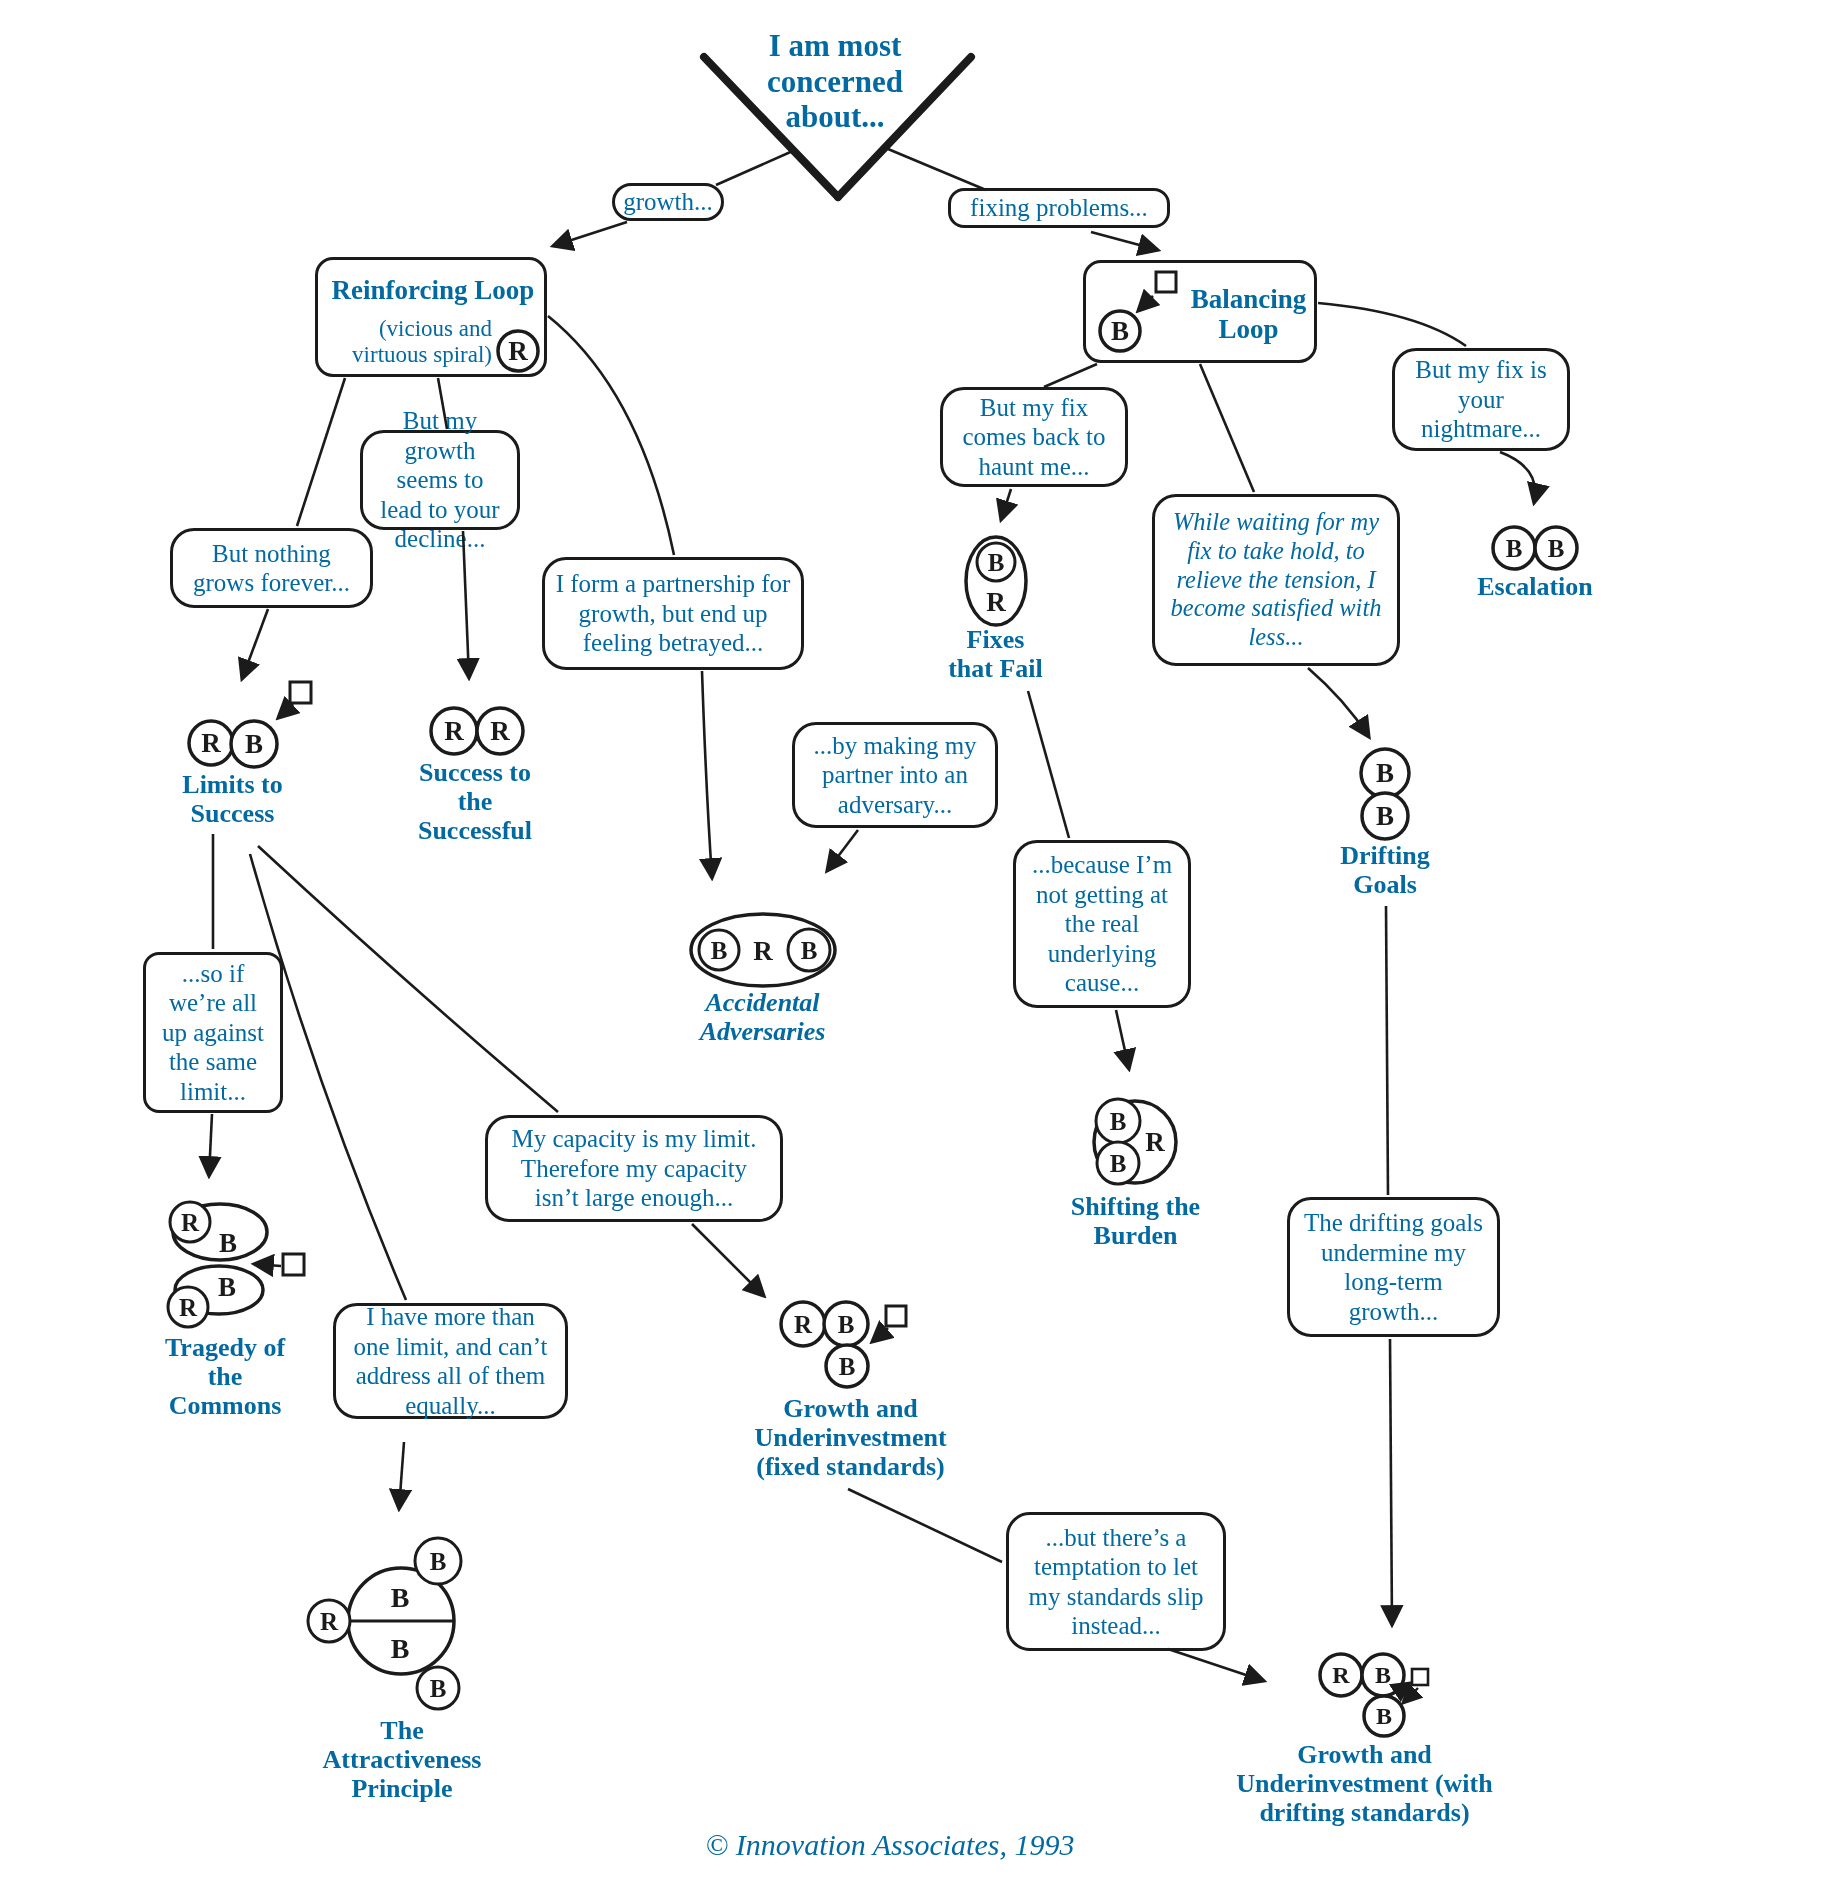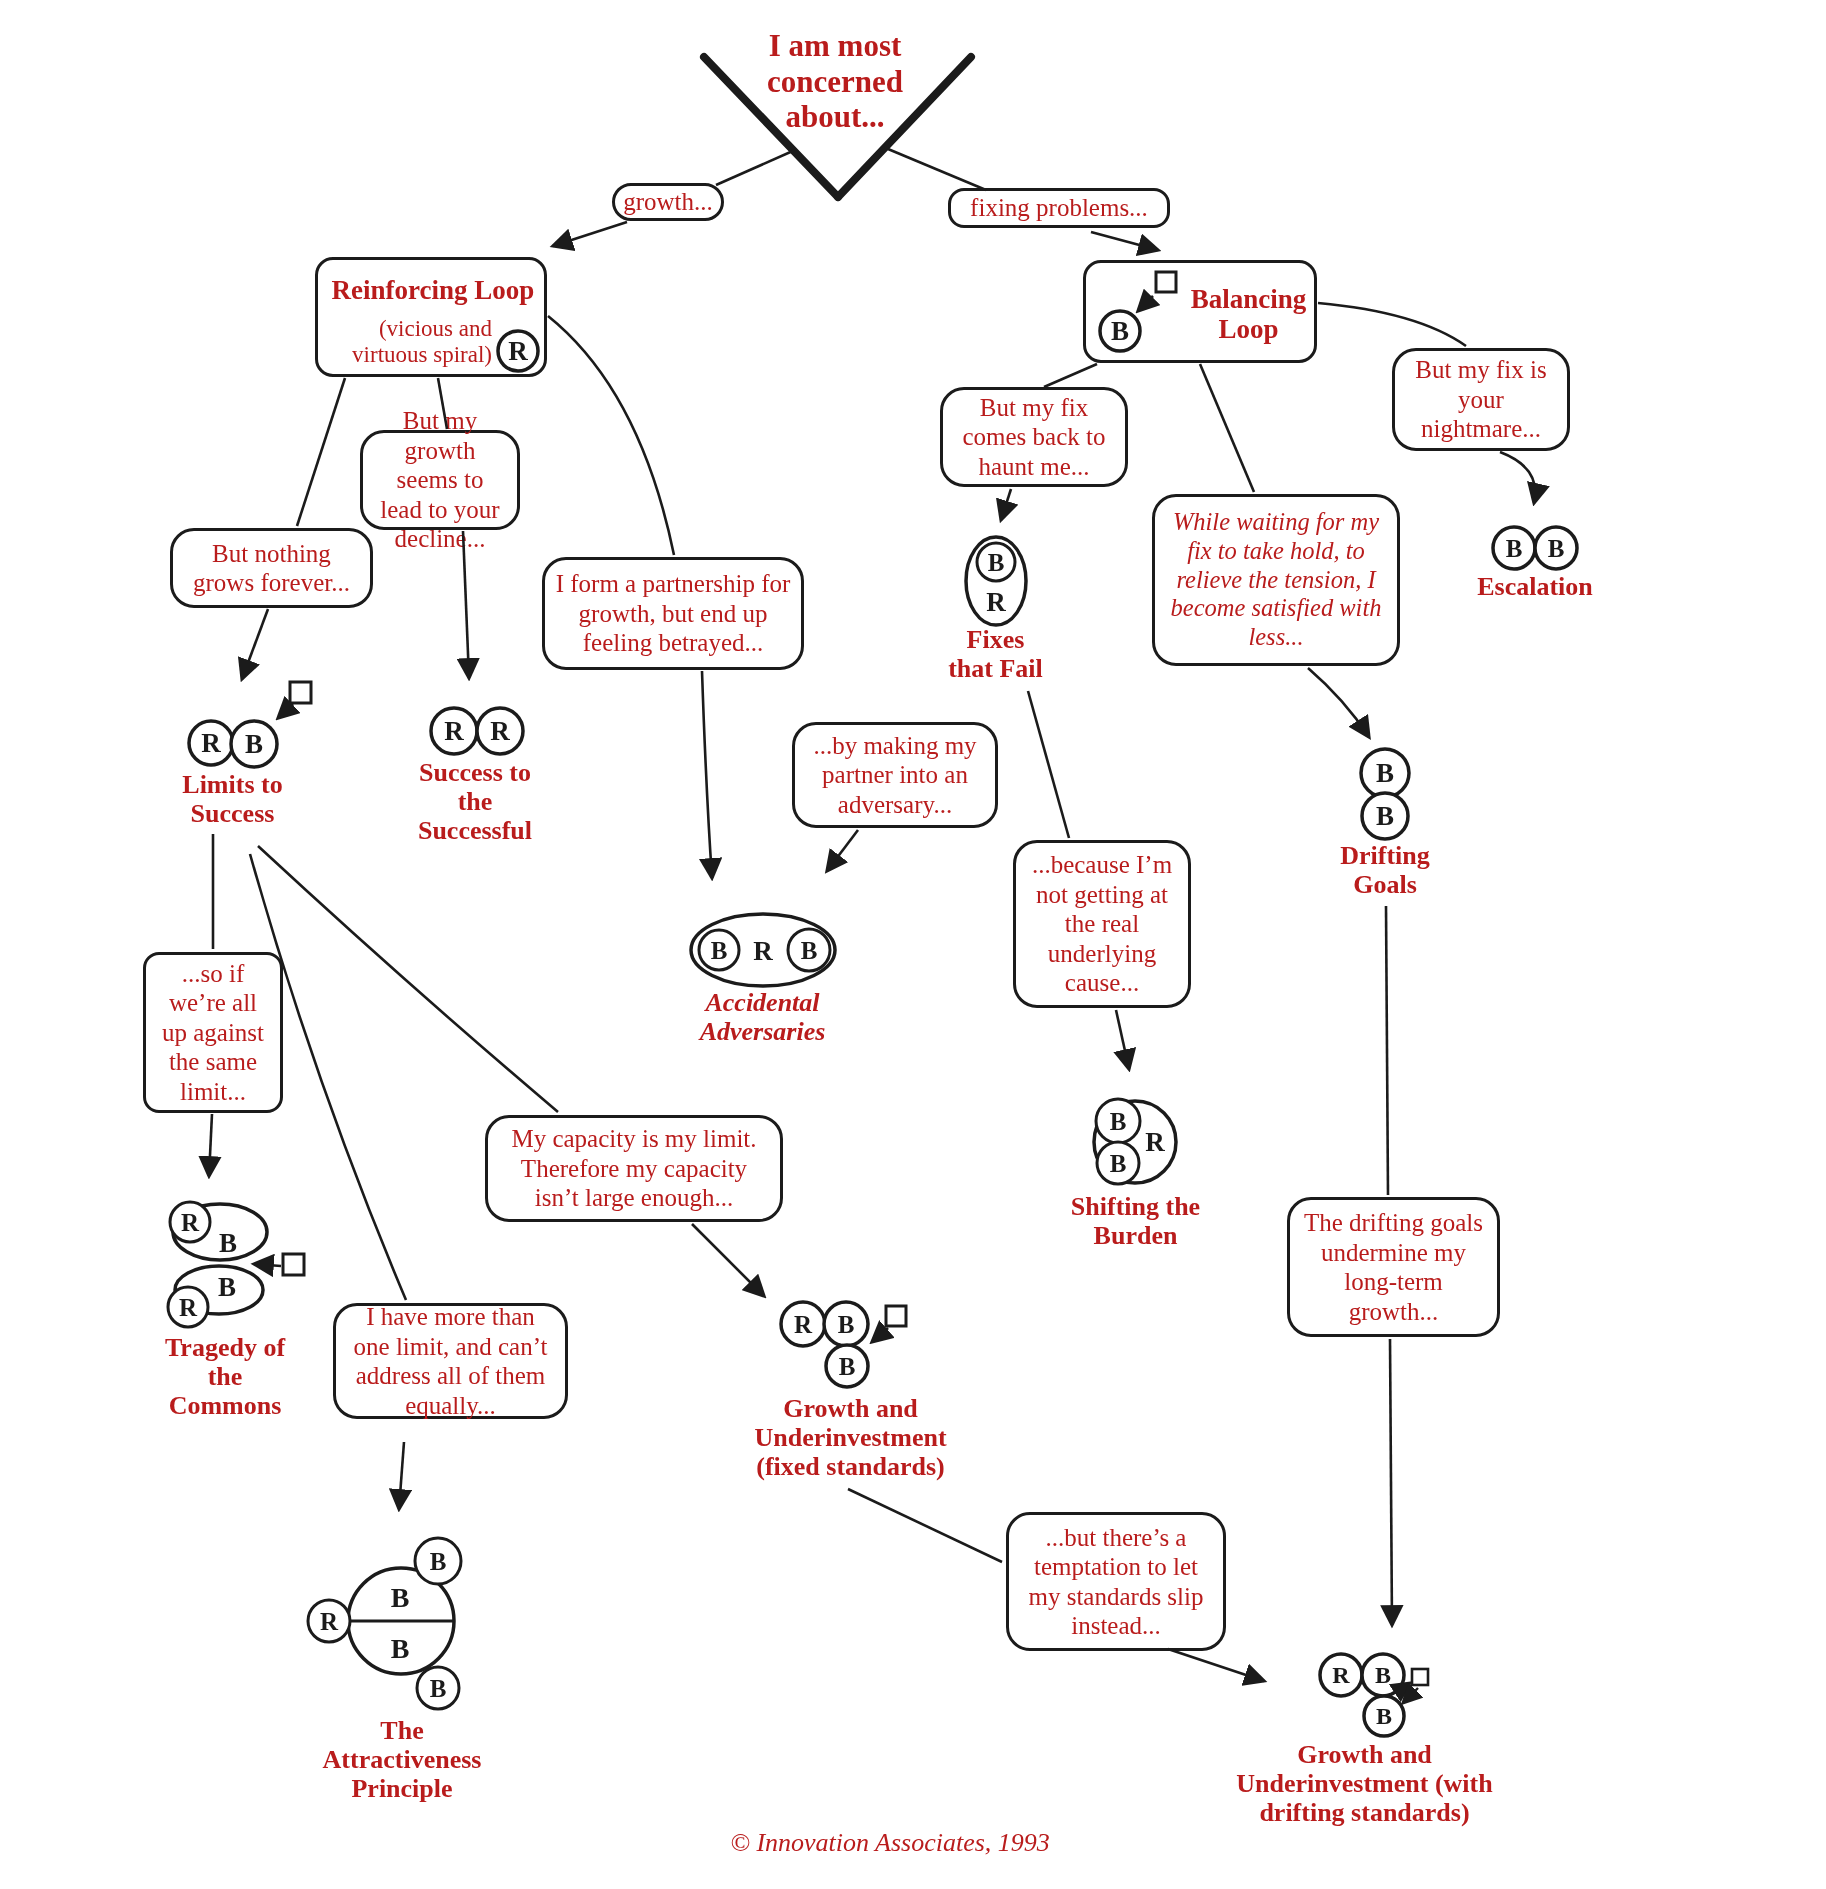--- a/index.html
+++ b/index.html
@@ -1,29 +1,29 @@
 <!DOCTYPE html>
 <html><head>
 <meta charset="utf-8">
 <style>
   html,body{margin:0;padding:0;background:#ffffff;}
   #page{position:relative;width:1826px;height:1889px;background:#ffffff;
-        font-family:"Liberation Serif",serif;color:#b91c1c;overflow:hidden;}
+        font-family:"Liberation Serif",serif;color:#0369a1;overflow:hidden;}
   .abs{position:absolute;box-sizing:border-box;}
   .bubble{border:3px solid #1b1b1b;border-radius:24px;background:#fff;
           display:flex;align-items:center;justify-content:center;text-align:center;
           font-size:25px;line-height:1.18;padding:8px 10px;}
   .pill{border:3px solid #1b1b1b;border-radius:20px;background:#fff;
         display:flex;align-items:center;justify-content:center;font-size:25px;}
   .loopbox{border:3.5px solid #1b1b1b;border-radius:18px;background:#fff;}
   .label{font-weight:700;font-size:26px;line-height:1.12;text-align:center;}
   .title{font-weight:700;font-size:31px;line-height:1.15;text-align:center;}
   .boxtitle{font-weight:700;font-size:27px;line-height:1.1;text-align:center;}
   .boxsub{font-size:23px;line-height:1.15;text-align:right;}
-  .copyright{font-style:italic;font-size:26px;text-align:center;}
+  .copyright{font-style:italic;font-size:30px;text-align:center;}
   svg.lines{position:absolute;left:0;top:0;pointer-events:none;}
   svg.lines text{font-family:"Liberation Serif",serif;font-weight:700;fill:#1b1b1b;
                  text-anchor:middle;dominant-baseline:central;}
 </style>
 </head>
 <body>
 
 <div id="page">
 
   <div class="abs title" style="left:745px;top:28px;width:180px;">I am most concerned about...</div>

